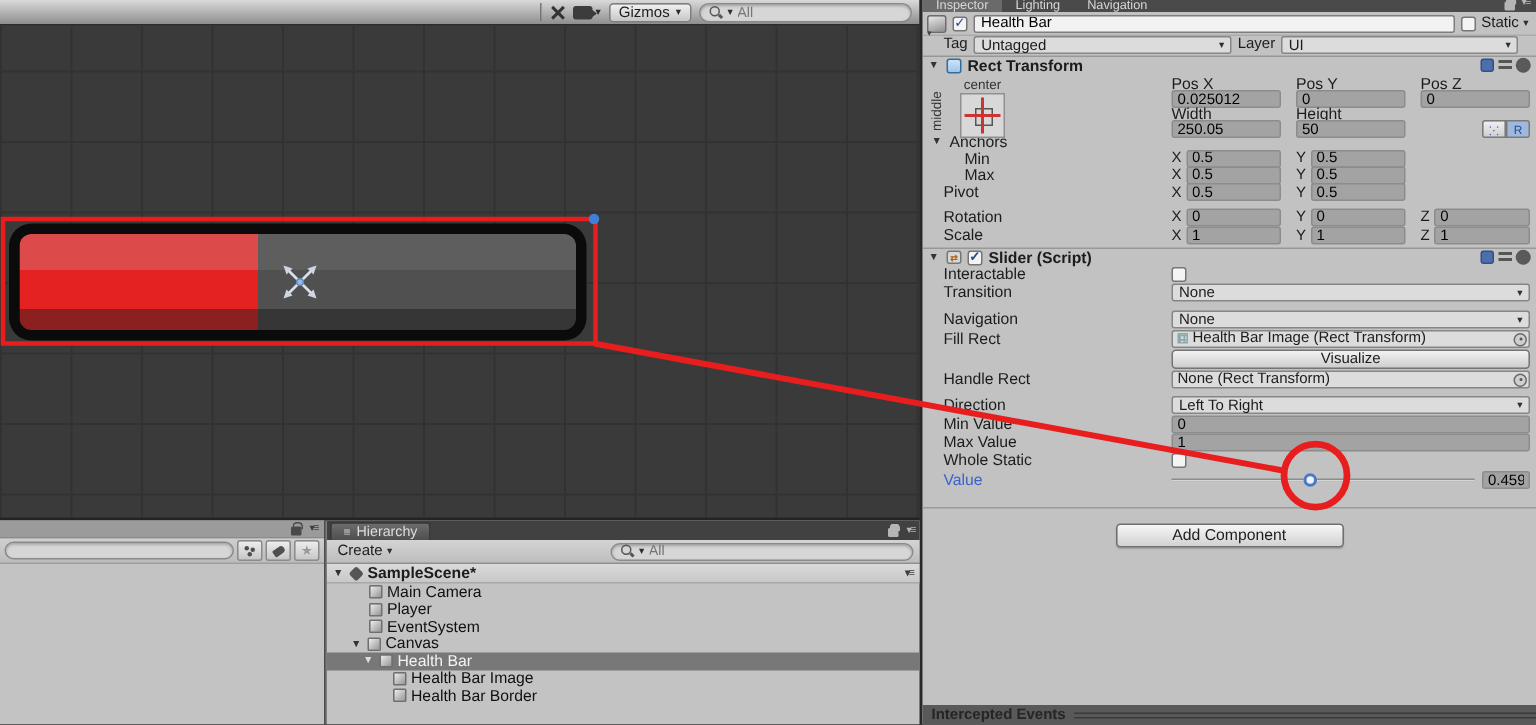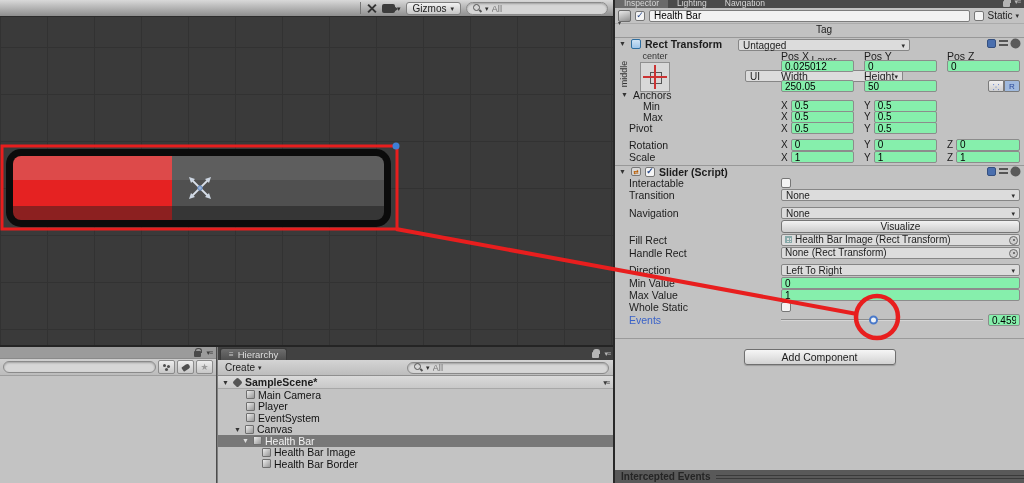--- a/index.html
+++ b/index.html
@@ -104,40 +104,40 @@
   .go-header { height:16px; display:flex; align-items:center; gap:4px; padding:1px 5px 1px 3px;
     border-bottom:1px solid #ababab; }
   .go-cube { position:relative; width:13px; height:12px; background:linear-gradient(160deg,#e9e9e9,#8f8f8f);
     border:1px solid #6c6c6c; border-radius:2px; }
   .go-cube::after { content:"▾"; position:absolute; left:-1px; bottom:-5px; font-size:6px; color:#444; }
   .chk { width:10px; height:10px; background:#f4f4f4; border:1px solid #767676; border-radius:2px;
     display:flex; align-items:center; justify-content:center; font-size:9px; color:#2a4a8a; line-height:1; flex:0 0 10px;}
   .namefield { flex:1; height:12px; background:#f2f2f2; border:1px solid #7d7d7d; border-radius:2px;
     font-size:10px; padding:0 4px; outline:none; font-family:"Liberation Sans",sans-serif; }
   .static-grp { display:flex; align-items:center; gap:3px; font-size:10px; }
-  .tag-row { height:12px; display:flex; align-items:center; gap:4px; padding:0 5px 0 14px; font-size:10px;flex-direction:column; }
+  .tag-row { height:12px; display:flex; gap:4px; padding:0 5px 0 14px; font-size:10px; }
   .dd { height:12px; background:#dcdcdc; border:1px solid #868686; border-radius:2px; display:flex;
     align-items:center; font-size:10px; padding:0 4px; gap:4px; }
   .dd .dd-caret { margin-left:auto; }
   .dd.w-tag { width:172px; } .dd.w-layer { width:158px; }
   .sect-head { height:12px; display:flex; align-items:center; gap:4px; padding:0 4px;
     border-top:1px solid #989898; margin-top:1px; font-weight:bold; font-size:10.5px; }
   .sect-head .right { margin-left:auto; display:flex; gap:3px; align-items:center; }
   .mini-ico { width:9px; height:9px; border-radius:2px; }
   .ico-book { background:#4a6fae; border:1px solid #35507f; }
   .ico-preset { background:linear-gradient(#555 0 2px, transparent 2px 4px, #555 4px 6px, transparent 6px 8px, #555 8px); width:9px; height:8px; border-radius:0;}
   .ico-gear { background:#5a5a5a; border-radius:50%; box-shadow:0 0 0 1.5px #5a5a5a; width:7px; height:7px; margin:1px;}
   .rt-ico { width:10px; height:10px; border:1px solid #2e6ea0; border-radius:2px;
     background:linear-gradient(#cfe3f5,#9ec4e8); }
   .script-ico { width:10px; height:9px; background:#d7d7d7; border:1px solid #777;
     border-radius:2px; font-size:6px; color:#b85c00; display:flex; align-items:center; justify-content:center; }
   .irow { display:flex; align-items:center; padding:0 4px 0 14px; }
   .ilbl { flex:0 0 152px; font-size:10.5px; }
   .ifield { flex:1; display:flex; align-items:center; }
-  .tf { height:12px; background:#86efac; border:1px solid #8c8c8c; border-radius:2px; font-size:10px;
+  .tf { height:12px; background:#a3a3a3; border:1px solid #8c8c8c; border-radius:2px; font-size:10px;
     padding:0 3px; width:100%; outline:none; font-family:"Liberation Sans",sans-serif; }
   .rt-section { position:relative; }
   .anchor-widget { position:absolute; left:12px; top:14px; width:56px; text-align:center; }
   .anchor-top { font-size:9px; color:#333; }
   .anchor-box { position:relative; width:30px; height:30px; margin:1px auto 0; background:#d8d8d8;
     border:1px solid #909090; }
   .anchor-box::before { content:""; position:absolute; left:9px; top:9px; width:10px; height:10px;
     border:1px solid #555; }
   .anchor-h { position:absolute; left:2px; right:2px; top:13px; height:1.5px; background:#c33; }
   .anchor-v { position:absolute; top:2px; bottom:2px; left:13px; width:1.5px; background:#c33; }
@@ -554,38 +554,38 @@
       <div class="irow row-h12">
         <div class="ilbl">Navigation</div>
         <div class="ifield">
           <div class="dd" style="flex:1">
             <span>None</span>
             <span class="dd-caret">▾</span>
           </div>
         </div>
       </div>
 
-      <div class="irow row-h14">
-        <div class="ilbl"></div>
-        <div class="ifield">
-          <div class="btn">Visualize</div>
-        </div>
-      </div>
-
       <div class="irow row-h13">
         <div class="ilbl">Fill Rect</div>
         <div class="ifield">
           <div class="objfield">
             <span class="grid-ico"></span>
             <span>Health Bar Image (Rect Transform)</span>
             <span class="objpick"></span>
           </div>
         </div>
       </div>
 
+      <div class="irow row-h14">
+        <div class="ilbl"></div>
+        <div class="ifield">
+          <div class="btn">Visualize</div>
+        </div>
+      </div>
+
       <div class="irow row-h13">
         <div class="ilbl">Handle Rect</div>
         <div class="ifield">
           <div class="objfield">
             <span>None (Rect Transform)</span>
             <span class="objpick"></span>
           </div>
         </div>
       </div>
 
@@ -614,21 +614,21 @@
         </div>
       </div>
       <div class="irow row-h12">
         <div class="ilbl">Whole Static</div>
         <div class="ifield">
             <span class="chk"></span>
           </div>
       </div>
 
       <div class="irow row-h14">
-        <div class="ilbl val-label">Events</div>
+        <div class="ilbl val-label">Value</div>
         <div class="ifield">
           <div class="slider-wrap">
             <div class="slider-track"></div>
             <div class="slider-handle"></div>
           </div>
           <input class="tf val-input" value="0.459" style="">
         </div>
       </div>
 
     </div>

